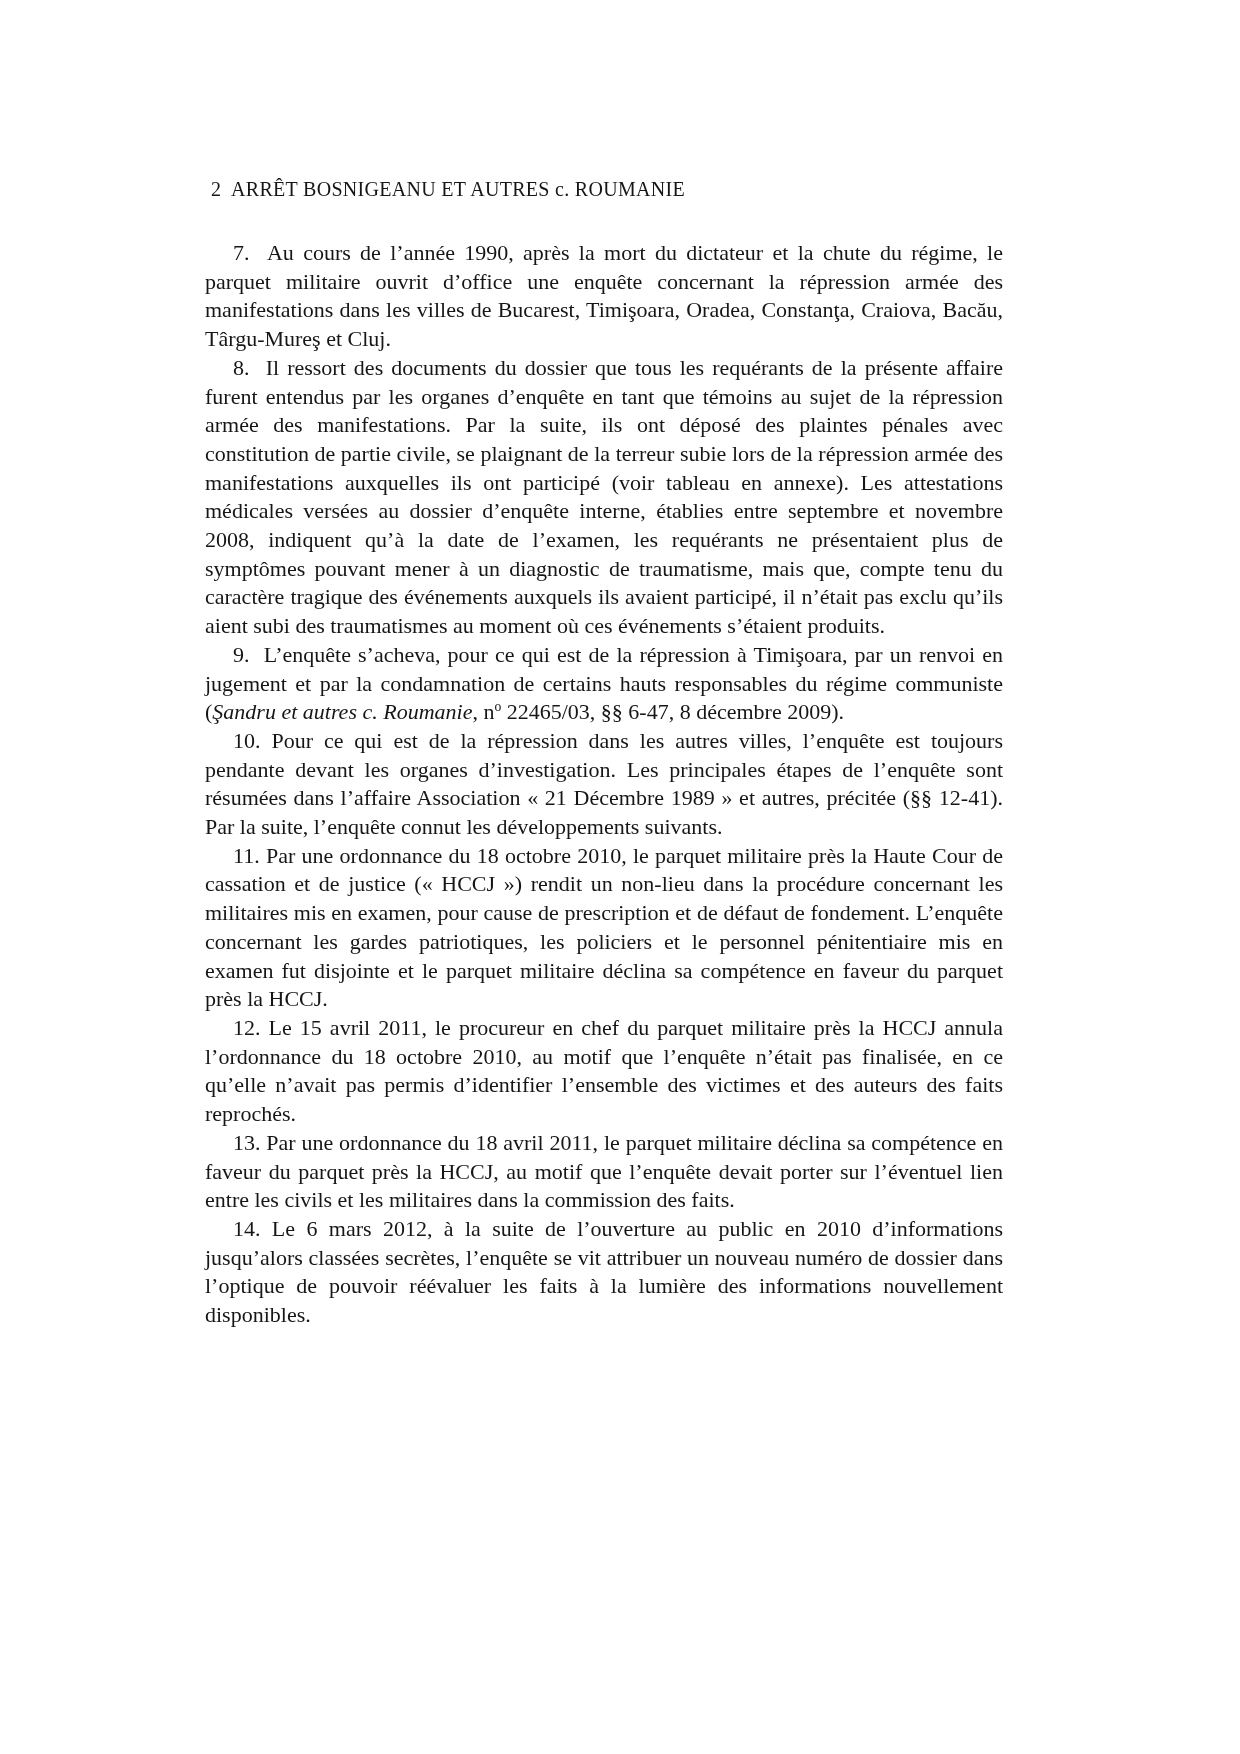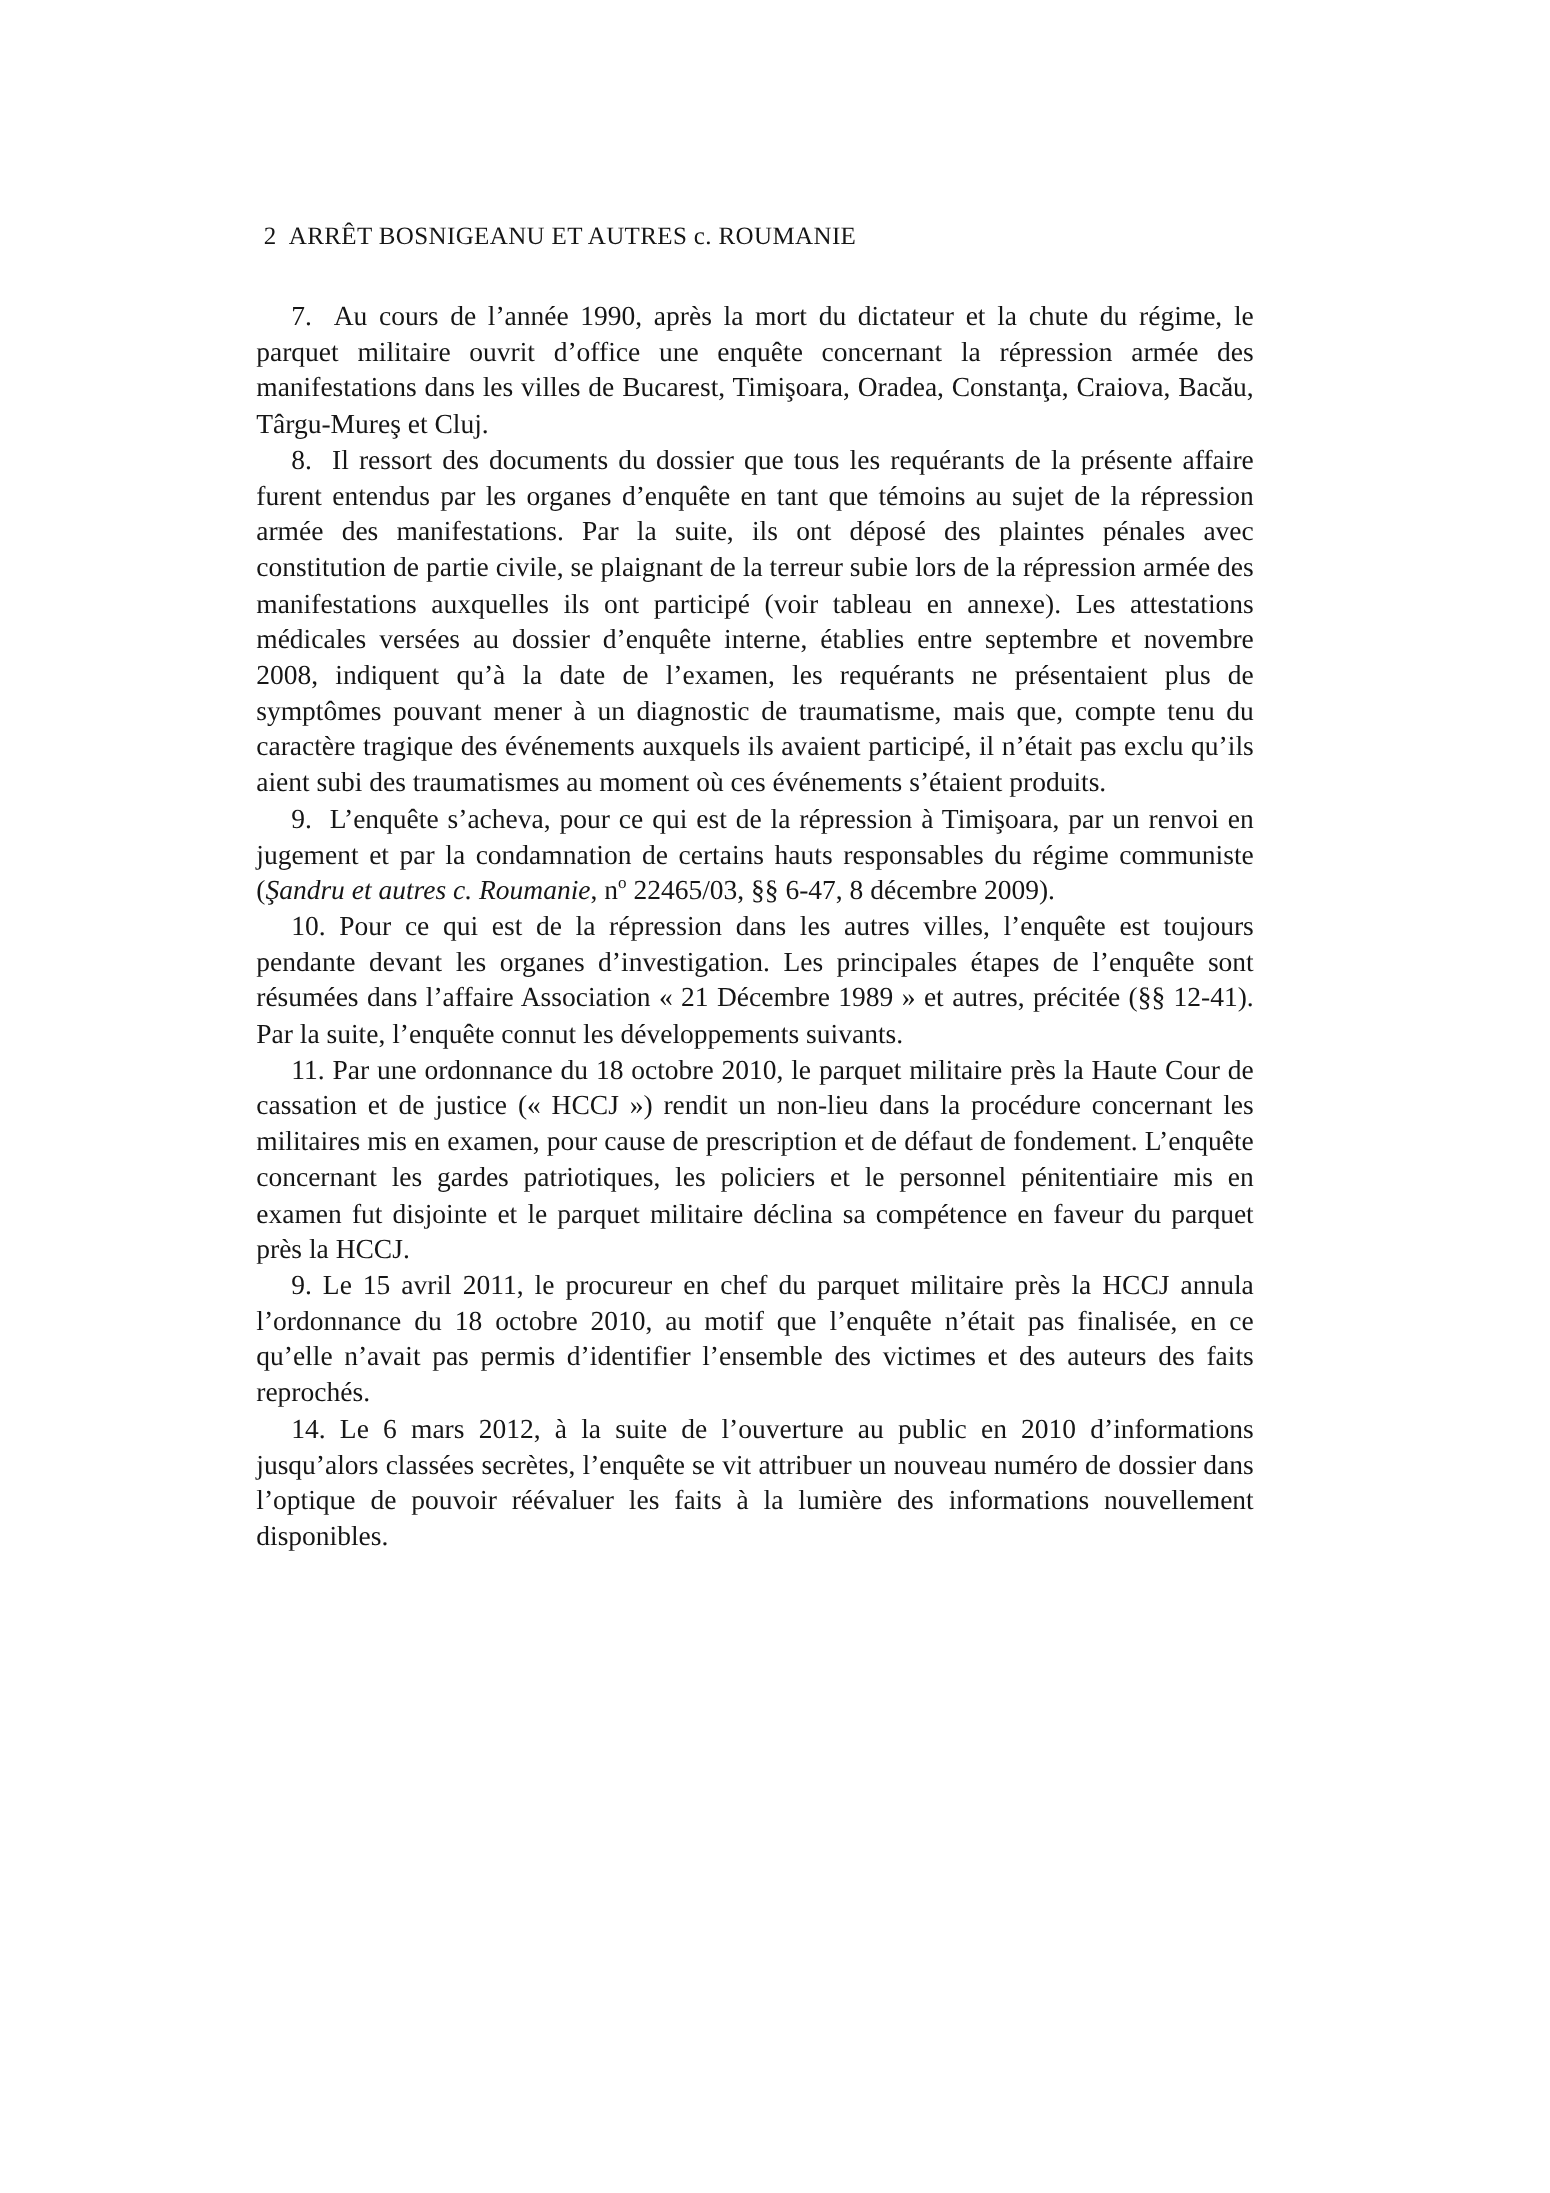--- a/index.html
+++ b/index.html
@@ -68,17 +68,18 @@
     <div class="header-title">ARRÊT BOSNIGEANU ET AUTRES c. ROUMANIE</div>
   </header>
 
   <main class="document-body">
 
   <p><span>7.&nbsp; Au cours de l’année 1990, après la mort du dictateur et la chute du régime, le parquet militaire ouvrit d’office une enquête concernant la répression armée des manifestations dans les villes de Bucarest, Timişoara, Oradea, Constanţa, Craiova, Bacău, Târgu-Mureş et Cluj.</span></p>
       <p><span>8.&nbsp; Il ressort des documents du dossier que tous les requérants de la présente affaire furent entendus par les organes d’enquête en tant que témoins au sujet de la répression armée des manifestations. Par la suite, ils ont déposé des plaintes pénales avec constitution de partie civile, se plaignant de la terreur subie lors de la répression armée des manifestations auxquelles ils ont participé (voir tableau en annexe). Les attestations médicales versées au dossier d’enquête interne, établies entre septembre et novembre 2008, indiquent qu’à la date de l’examen, les requérants ne présentaient plus de symptômes pouvant mener à un diagnostic de traumatisme, mais que, compte tenu du caractère tragique des événements auxquels ils avaient participé, il n’était pas exclu qu’ils aient subi des traumatismes au moment où ces événements s’étaient produits.</span></p>
       <p><span>9.&nbsp; L’enquête s’acheva, pour ce qui est de la répression à Timişoara, par un renvoi en jugement et par la condamnation de certains hauts responsables du régime communiste (</span><em>Şandru et autres c. Roumanie</em><span>, n</span><sup>o</sup><span>&nbsp;22465/03, §§ 6-47, 8 décembre 2009).</span></p>
       <p><span>10. Pour ce qui est de la répression dans les autres villes, l’enquête est toujours pendante devant les organes d’investigation. Les principales étapes de l’enquête sont résumées dans l’affaire Association «&nbsp;21 Décembre 1989&nbsp;» et autres, précitée (§§ 12-41). Par la suite, l’enquête connut les développements suivants.</span></p>
       <p><span>11. Par une ordonnance du 18 octobre 2010, le parquet militaire près la Haute Cour de cassation et de justice («&nbsp;HCCJ&nbsp;») rendit un non-lieu dans la procédure concernant les militaires mis en examen, pour cause de prescription et de défaut de fondement. L’enquête concernant les gardes patriotiques, les policiers et le personnel pénitentiaire mis en examen fut disjointe et le parquet militaire déclina sa compétence en faveur du parquet près la HCCJ.</span></p>
-      <p><span>9. Le 15 avril 2011, le procureur en chef du parquet militaire près la HCCJ annula l’ordonnance du 18 octobre 2010, au motif que l’enquête n’était pas finalisée, en ce qu’elle n’avait pas permis d’identifier l’ensemble des victimes et des auteurs des faits reprochés.</span></p>
+      <p><span>12. Le 15 avril 2011, le procureur en chef du parquet militaire près la HCCJ annula l’ordonnance du 18 octobre 2010, au motif que l’enquête n’était pas finalisée, en ce qu’elle n’avait pas permis d’identifier l’ensemble des victimes et des auteurs des faits reprochés.</span></p>
+      <p><span>13. Par une ordonnance du 18 avril 2011, le parquet militaire déclina sa compétence en faveur du parquet près la HCCJ, au motif que l’enquête devait porter sur l’éventuel lien entre les civils et les militaires dans la commission des faits.</span></p>
       <p><span>14. Le 6 mars 2012, à la suite de l’ouverture au public en 2010 d’informations jusqu’alors classées secrètes, l’enquête se vit attribuer un nouveau numéro de dossier dans l’optique de pouvoir réévaluer les faits à la lumière des informations nouvellement disponibles.</span></p>
     </main>
 
 </div>
 
 </body></html>

